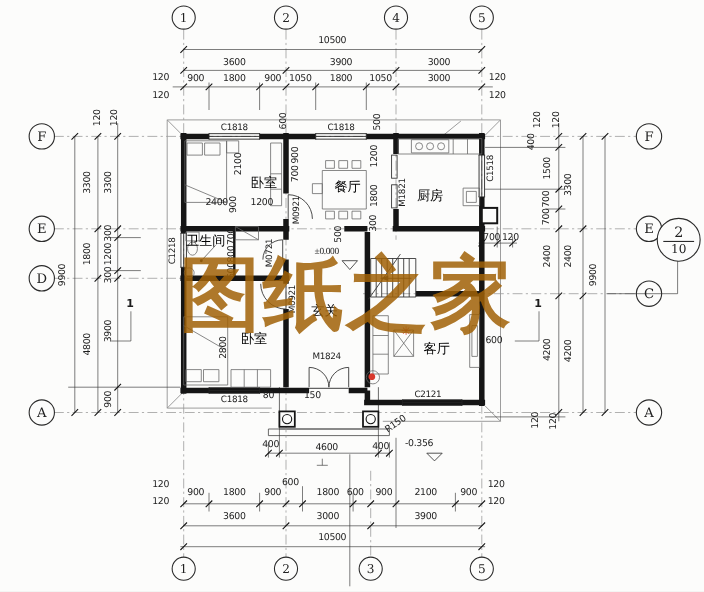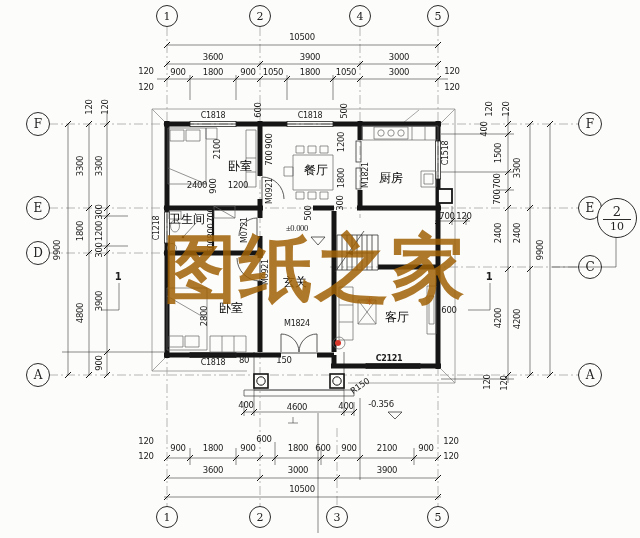--- a/index.html
+++ b/index.html
@@ -209,21 +209,21 @@
       <span class="ann room" style="left: 391px; top: 178px;">厨房</span>
       <span class="ann room" style="left: 187px; top: 219px;">卫生间</span>
       <span class="ann room" style="left: 295px; top: 282px;">玄关</span>
       <span class="ann room" style="left: 231px; top: 308px;">卧室</span>
       <span class="ann room" style="left: 397px; top: 317px;">客厅</span>
       <span class="ann code" style="left: 213px; top: 116px;">C1818</span>
       <span class="ann code" style="left: 310px; top: 116px;">C1818</span>
       <span class="ann code" style="left: 446px; top: 153px; transform: translate(-50%, -50%) rotate(-90deg);">C1518</span>
       <span class="ann code" style="left: 157px; top: 228px; transform: translate(-50%, -50%) rotate(-90deg);">C1218</span>
       <span class="ann code" style="left: 213px; top: 363px;">C1818</span>
-      <span class="ann code" style="left: 389px; top: 359px; font-weight: bold;">C2121</span>
+      <span class="ann code" style="left: 389px; top: 359px;">C2121</span>
       <span class="ann code" style="left: 270px; top: 191px; transform: translate(-50%, -50%) rotate(-90deg);">M0921</span>
       <span class="ann code" style="left: 266px; top: 272px; transform: translate(-50%, -50%) rotate(-90deg);">M0921</span>
       <span class="ann code" style="left: 245px; top: 230px; transform: translate(-50%, -50%) rotate(-90deg);">M0721</span>
       <span class="ann code" style="left: 366px; top: 175px; transform: translate(-50%, -50%) rotate(-90deg);">M1821</span>
       <span class="ann code" style="left: 297px; top: 324px;">M1824</span>
       <span class="ann elev" style="left: 297px; top: 228px; font-family: Liberation Serif, serif;">±0.000</span>
       <span class="ann elev" style="left: 381px; top: 404px;">-0.356</span>
       <span class="ann sect" style="left: 118px; top: 277px;">1</span>
       <span class="ann sect" style="left: 489px; top: 277px;">1</span>
       <span class="ann redmark" style="left: 369px; top: 301px; font-size: 11px;">✳</span>

